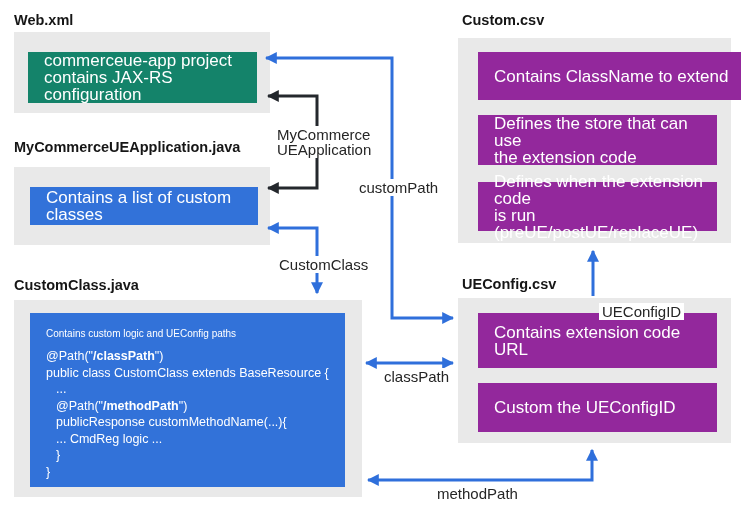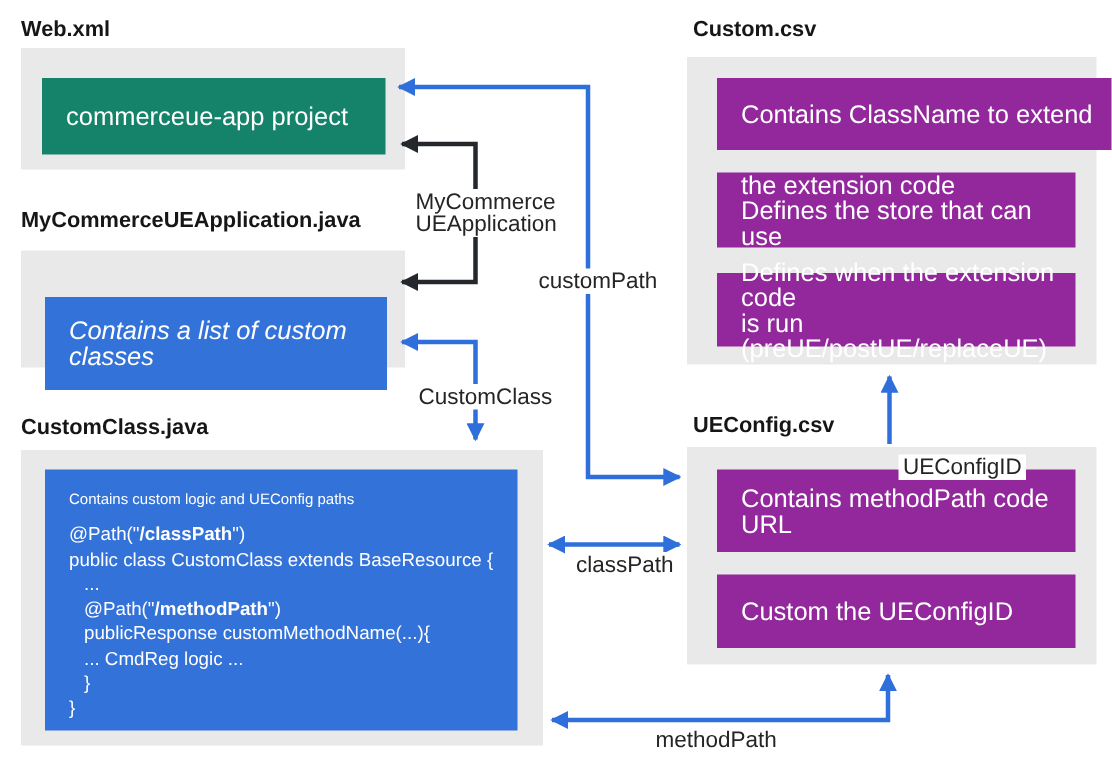--- a/index.html
+++ b/index.html
@@ -29,24 +29,25 @@
 
   <div class="title" style="left:14px;top:12px;">Web.xml</div>
   <div class="title" style="left:14px;top:139px;">MyCommerceUEApplication.java</div>
   <div class="title" style="left:14px;top:277px;">CustomClass.java</div>
   <div class="title" style="left:462px;top:12px;">Custom.csv</div>
   <div class="title" style="left:462px;top:276px;">UEConfig.csv</div>
 
   <div class="gray" style="left:14px;top:32px;width:256px;height:81px;"></div>
   <div class="cbox teal" style="left:28px;top:52px;width:229px;height:51px;">
     <div class="pad">commerceue-app project</div>
+    <div class="pad">contains JAX-RS configuration</div>
   </div>
 
   <div class="gray" style="left:14px;top:167px;width:256px;height:78px;"></div>
-  <div class="cbox blue" style="left:30px;top:198px;width:228px;height:62px;font-style:italic;">
+  <div class="cbox blue" style="left:30px;top:187px;width:228px;height:38px;">
     <div class="pad">Contains a list of custom classes</div>
   </div>
 
   <div class="gray" style="left:14px;top:300px;width:348px;height:197px;"></div>
   <div class="codebox" style="left:30px;top:313px;width:315px;height:174px;">
     <div class="head">Contains custom logic and UEConfig paths</div>
     <div class="cl"><span>@Path("</span><span class="b">/classPath</span><span>")</span></div>
     <div class="cl">public class CustomClass extends BaseResource {</div>
     <div class="cl ind">...</div>
     <div class="cl ind"><span>@Path("</span><span class="b">/methodPath</span><span>")</span></div>
@@ -54,31 +55,31 @@
     <div class="cl ind">... CmdReg logic ...</div>
     <div class="cl ind">}</div>
     <div class="cl">}</div>
   </div>
 
   <div class="gray" style="left:458px;top:38px;width:273px;height:205px;"></div>
   <div class="cbox purple" style="left:478px;top:52px;width:285px;height:48px;">
     <div class="pad">Contains ClassName to extend</div>
   </div>
   <div class="cbox purple" style="left:478px;top:115px;width:239px;height:50px;">
+    <div class="pad">Defines the store that can use</div>
     <div class="pad">the extension code</div>
-    <div class="pad">Defines the store that can use</div>
   </div>
   <div class="cbox purple" style="left:478px;top:182px;width:239px;height:49px;">
     <div class="pad">Defines when the extension code</div>
     <div class="pad">is run (preUE/postUE/replaceUE)</div>
   </div>
 
   <div class="gray" style="left:458px;top:298px;width:273px;height:145px;"></div>
   <div class="cbox purple" style="left:478px;top:313px;width:239px;height:55px;">
-    <div class="pad">Contains methodPath code URL</div>
+    <div class="pad">Contains extension code URL</div>
   </div>
   <div class="cbox purple" style="left:478px;top:383px;width:239px;height:49px;">
     <div class="pad">Custom the UEConfigID</div>
   </div>
 
   <svg class="arrows" width="741" height="517" viewBox="0 0 741 517">
     <defs>
       <marker id="mblue" viewBox="0 0 10 10" refX="9" refY="5" markerWidth="4" markerHeight="4" orient="auto-start-reverse">
         <path d="M0,0 L10,5 L0,10 z" fill="#2f6fdb"></path>
       </marker>

